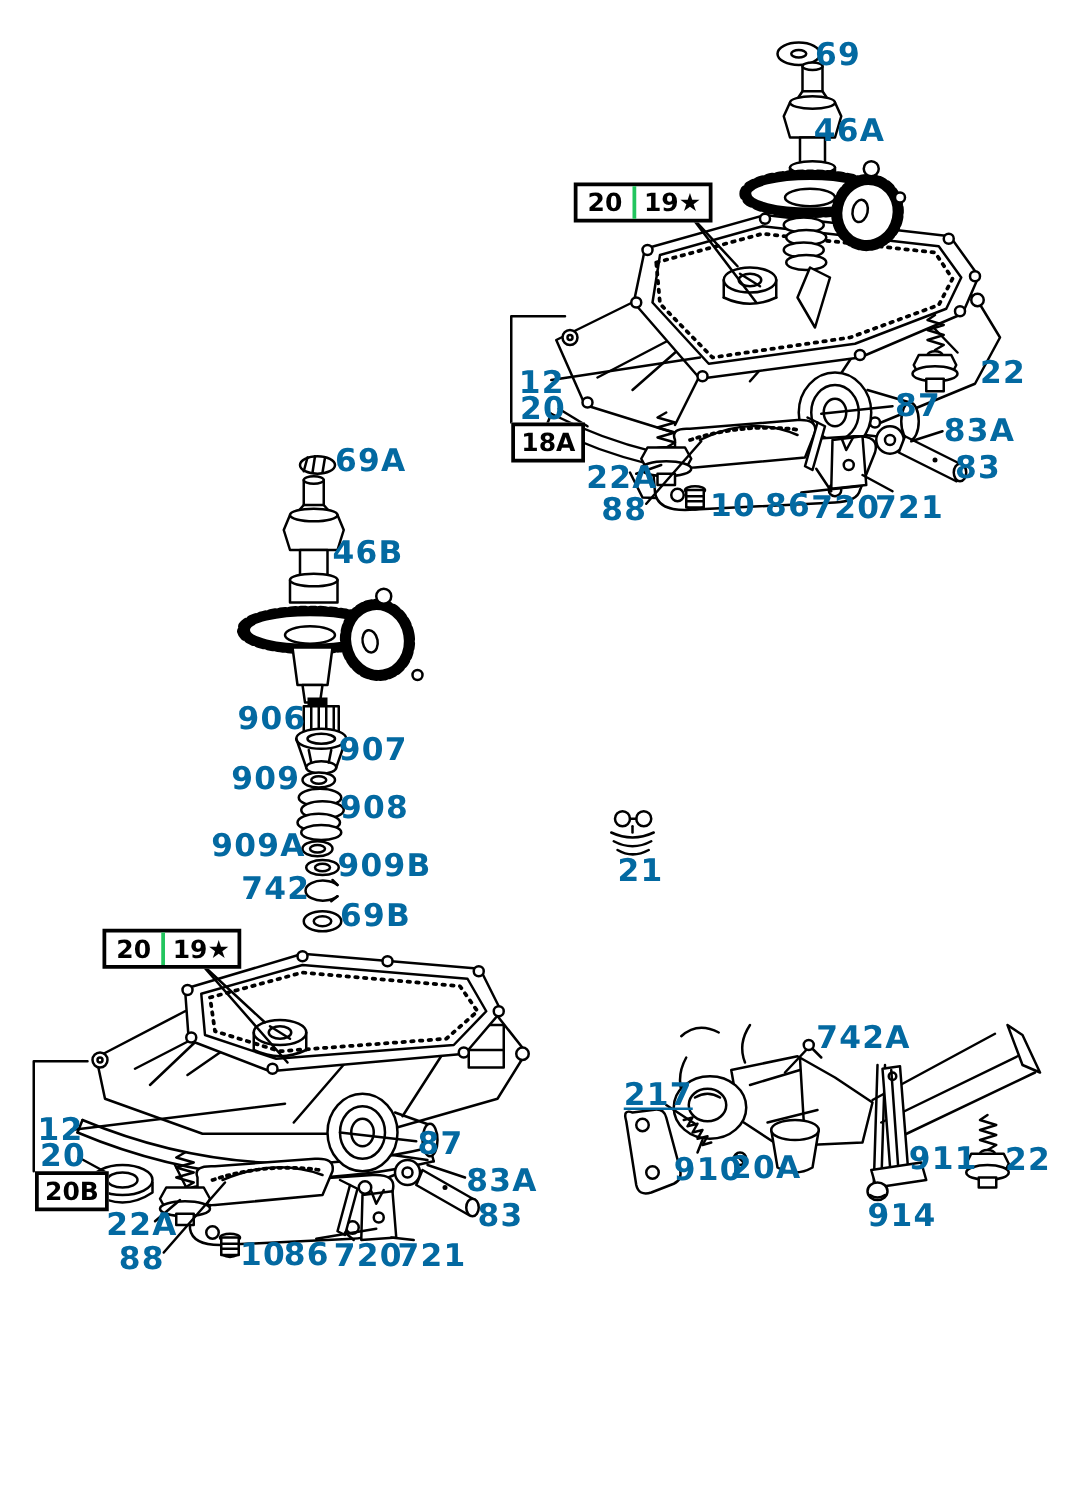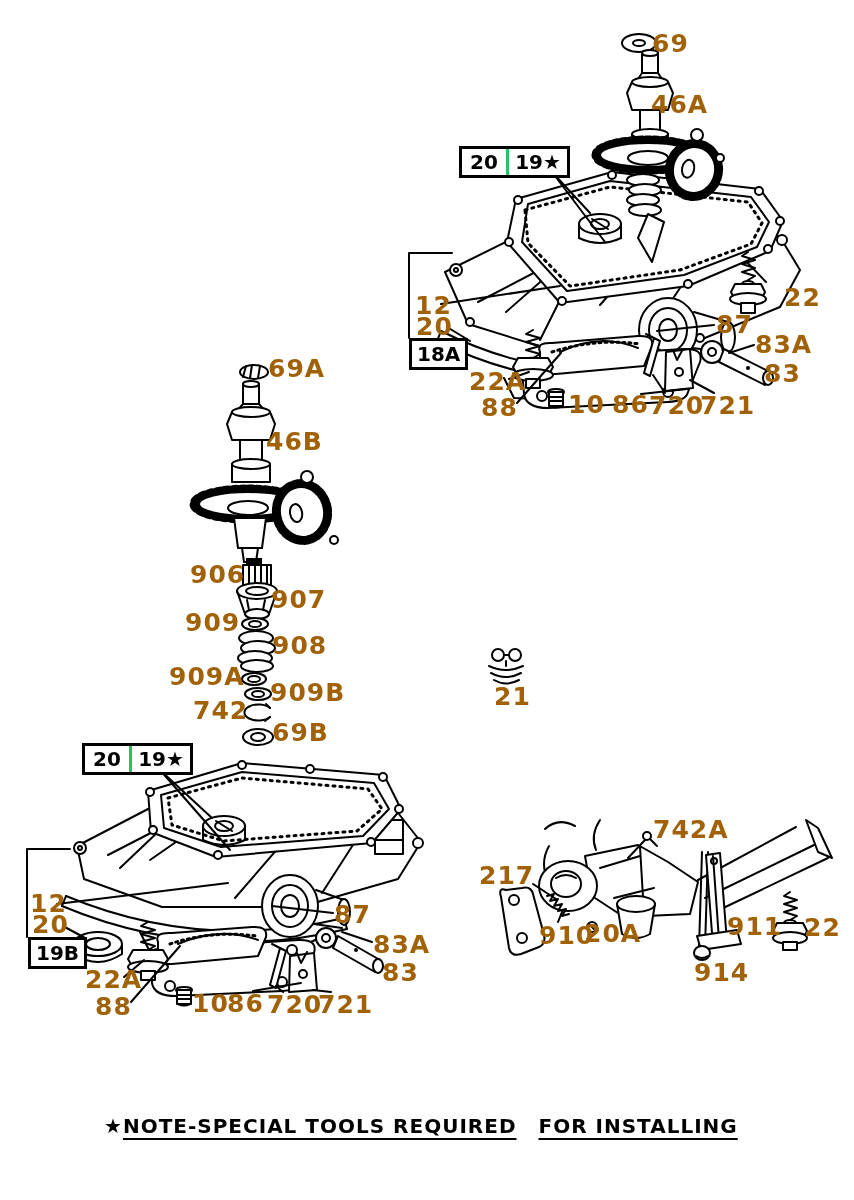--- a/index.html
+++ b/index.html
@@ -1,20 +1,20 @@
 <!DOCTYPE html>
 <html><head>
 <meta charset="utf-8">
 <style>
   html,body{margin:0;padding:0;background:#fff;}
   .page{position:relative;width:854px;height:1200px;background:#fff;overflow:hidden;
         font-family:"DejaVu Sans",sans-serif;color:#000;}
   svg{position:absolute;left:0;top:0;}
   .lbl{position:absolute;font-weight:700;font-size:25px;line-height:1;letter-spacing:1px;
-       white-space:nowrap;color:#a16207;}
+       white-space:nowrap;color:#0369a1;}
   .refbox{position:absolute;display:flex;align-items:stretch;border:3px solid #000;background:#fff;}
   .refbox .cell{font-weight:700;font-size:20px;line-height:1;padding:3px 7px;display:flex;
                 align-items:center;justify-content:center;}
   .refbox .cell + .cell{border-left:3px solid #22c55e;}
   .sealbox{position:absolute;border:3px solid #000;background:#fff;font-weight:700;font-size:20px;
            line-height:1;padding:3px 5px;}
   .note{position:absolute;font-weight:700;font-size:20px;letter-spacing:1px;white-space:nowrap;}
   .note .u{text-decoration:underline;text-decoration-thickness:2px;text-underline-offset:5px;}
   .note .gap{display:inline-block;width:22px;}
 </style>
@@ -383,21 +383,21 @@
 
 <div class="refbox" style="left:459px;top:146px;">
   <div class="cell" style="width:30px;">20</div>
   <div class="cell" style="width:44px;">19★</div>
 </div>
 <div class="refbox" style="left:82px;top:743px;">
   <div class="cell" style="width:30px;">20</div>
   <div class="cell" style="width:44px;">19★</div>
 </div>
 <div class="sealbox" style="left:409px;top:338px;">18A</div>
-<div class="sealbox" style="left:28px;top:937px;">19B</div>
+<div class="sealbox" style="left:28px;top:937px;">20B</div>
 
 <span class="lbl" style="left:652px;top:31px;">69</span>
 <span class="lbl" style="left:651px;top:92px;">46A</span>
 <span class="lbl" style="left:784px;top:285px;">22</span>
 <span class="lbl" style="left:415px;top:293px;">12</span>
 <span class="lbl" style="left:416px;top:314px;">20</span>
 <span class="lbl" style="left:716px;top:312px;">87</span>
 <span class="lbl" style="left:755px;top:332px;">83A</span>
 <span class="lbl" style="left:764px;top:361px;">83</span>
 <span class="lbl" style="left:469px;top:369px;">22A</span>
@@ -425,24 +425,21 @@
 <span class="lbl" style="left:95px;top:994px;">88</span>
 <span class="lbl" style="left:192px;top:991px;">10</span>
 <span class="lbl" style="left:227px;top:991px;">86</span>
 <span class="lbl" style="left:267px;top:992px;">720</span>
 <span class="lbl" style="left:318px;top:992px;">721</span>
 <span class="lbl" style="left:334px;top:902px;">87</span>
 <span class="lbl" style="left:373px;top:932px;">83A</span>
 <span class="lbl" style="left:382px;top:960px;">83</span>
 
 <span class="lbl" style="left:653px;top:817px;">742A</span>
-<span class="lbl" style="left:479px;top:863px;">217</span>
+<span class="lbl" style="left:499px;top:863px;text-decoration:underline;">217</span>
 <span class="lbl" style="left:539px;top:923px;">910</span>
 <span class="lbl" style="left:584px;top:921px;">20A</span>
 <span class="lbl" style="left:727px;top:914px;">911</span>
 <span class="lbl" style="left:804px;top:915px;">22</span>
 <span class="lbl" style="left:694px;top:960px;">914</span>
 
-<div class="note" style="left:104px;top:1114px;">
-  <span>★</span><span class="u">NOTE-SPECIAL TOOLS REQUIRED</span><span class="gap"></span><span class="u">FOR INSTALLING</span>
+
 </div>
 
-</div>
-
 </body></html>

